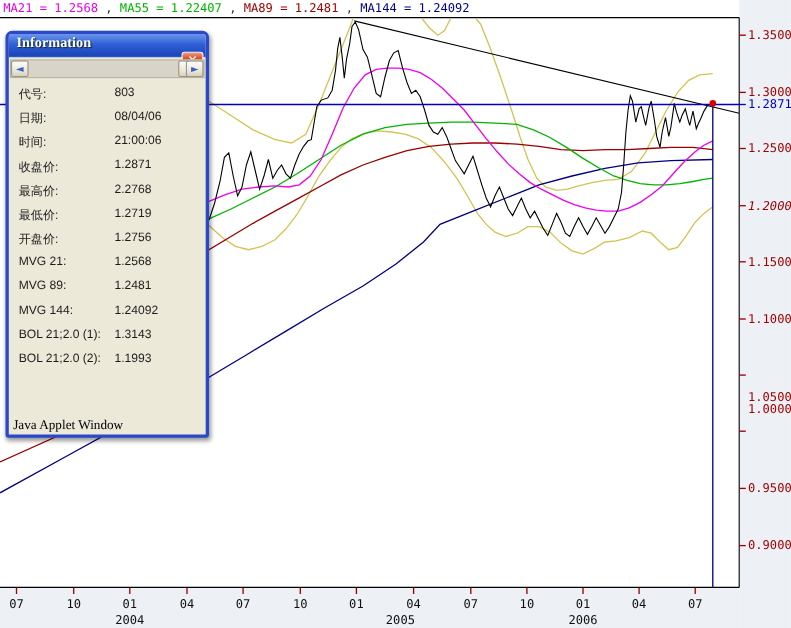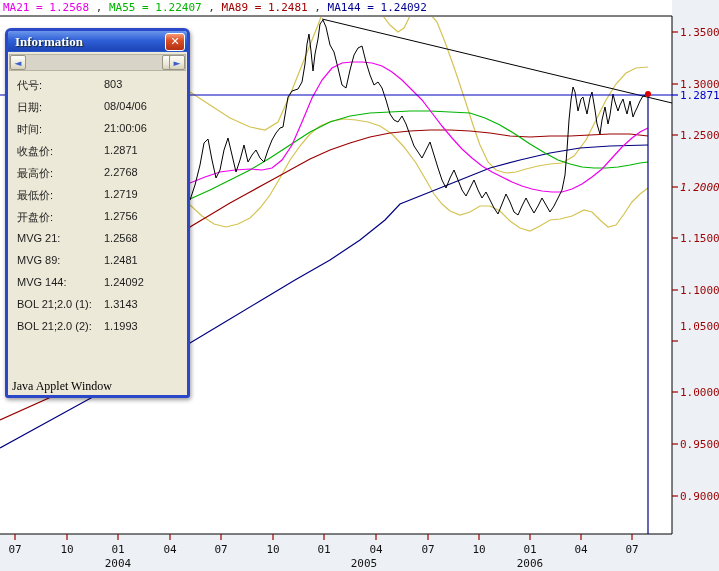--- a/index.html
+++ b/index.html
@@ -13,23 +13,23 @@
   .y-lab{position:absolute;left:680px;transform:translateY(-50%);font:11px "DejaVu Sans Mono",monospace;
          color:#9c0000;z-index:2;letter-spacing:0px;}
   .x-lab{position:absolute;top:543px;transform:translateX(-50%);font:11px "DejaVu Sans Mono",monospace;
          color:#111;z-index:2;}
   .yr-lab{position:absolute;top:557px;transform:translateX(-50%);font:11px "DejaVu Sans Mono",monospace;
          color:#111;z-index:2;}
   
   .info-window{position:absolute;left:5px;top:28px;width:185px;height:370px;box-sizing:border-box;
        background:#ece9d8;border:3px solid #2a48c8;border-radius:6px 6px 3px 3px;
        box-shadow:1px 2px 4px rgba(0,0,0,.4);z-index:10;font-family:"Liberation Sans",sans-serif;}
-  .title-bar{height:21px;display:flex;align-items:center;padding:0 2px 0 7px;cursor:move;
+  .title-bar{height:21px;display:flex;align-items:flex-start;padding:0 2px 0 7px;cursor:move;
        background:linear-gradient(#6a96ec,#2f5fd6 45%,#1c46b8 92%,#2f5fd6);
-       border-radius:3px 3px 0 0;}
+       border-radius:3px 3px 0 0;flex-direction:column;}
   .title-text{color:#fff;font:bold 13px "Liberation Serif",serif;text-shadow:1px 1px 1px #123;}
   .close-btn{margin-left:auto;width:18px;height:16px;display:flex;align-items:center;justify-content:center;
        background:linear-gradient(#f49a76,#dc4f26 40%,#b23012);border:1px solid #fff;border-radius:3px;
        color:#fff;font:bold 11px "DejaVu Sans",sans-serif;cursor:pointer;}
   .hscroll{position:relative;height:17px;margin:2px 1px 0 1px;background:#d8d4c8;
        border:1px solid #b8b4a4;box-sizing:border-box;}
   .sbtn{position:absolute;top:0;width:16px;height:15px;background:linear-gradient(#fdfdfa,#ece9d8 60%,#d8d2bc);
        border:1px solid #9a9686;box-sizing:border-box;display:flex;align-items:center;justify-content:center;
        color:#3c5fd0;font:9px "DejaVu Sans",sans-serif;cursor:pointer;border-radius:2px;}
   .sbtn-left{left:0;}
@@ -168,22 +168,22 @@
   <div class="applet-footer">Java Applet Window</div>
 </div>
 
 <div class="y-lab" style="top: 32px;">1.3500</div>
 <div class="y-lab" style="top: 84px;">1.3000</div>
 <div class="y-lab" style="top: 95px; color: rgb(0, 0, 204);">1.2871</div>
 <div class="y-lab" style="top: 135px;">1.2500</div>
 <div class="y-lab" style="top: 187px; font-style: italic;">1.2000</div>
 <div class="y-lab" style="top: 238px;">1.1500</div>
 <div class="y-lab" style="top: 290px;">1.1000</div>
-<div class="y-lab" style="top: 326px;">1.0500</div>
-<div class="y-lab" style="top: 392px;">1.0000</div>
+<div class="y-lab" style="top: 361px;">1.0500</div>
+<div class="y-lab" style="top: 372px;">1.0000</div>
 <div class="y-lab" style="top: 444px;">0.9500</div>
 <div class="y-lab" style="top: 496px;">0.9000</div>
 <div class="x-lab" style="left: 15px;">07</div>
 <div class="x-lab" style="left: 67px;">10</div>
 <div class="x-lab" style="left: 118px;">01</div>
 <div class="yr-lab" style="left: 118px;">2004</div>
 <div class="x-lab" style="left: 170px;">04</div>
 <div class="x-lab" style="left: 221px;">07</div>
 <div class="x-lab" style="left: 273px;">10</div>
 <div class="x-lab" style="left: 324px;">01</div>

